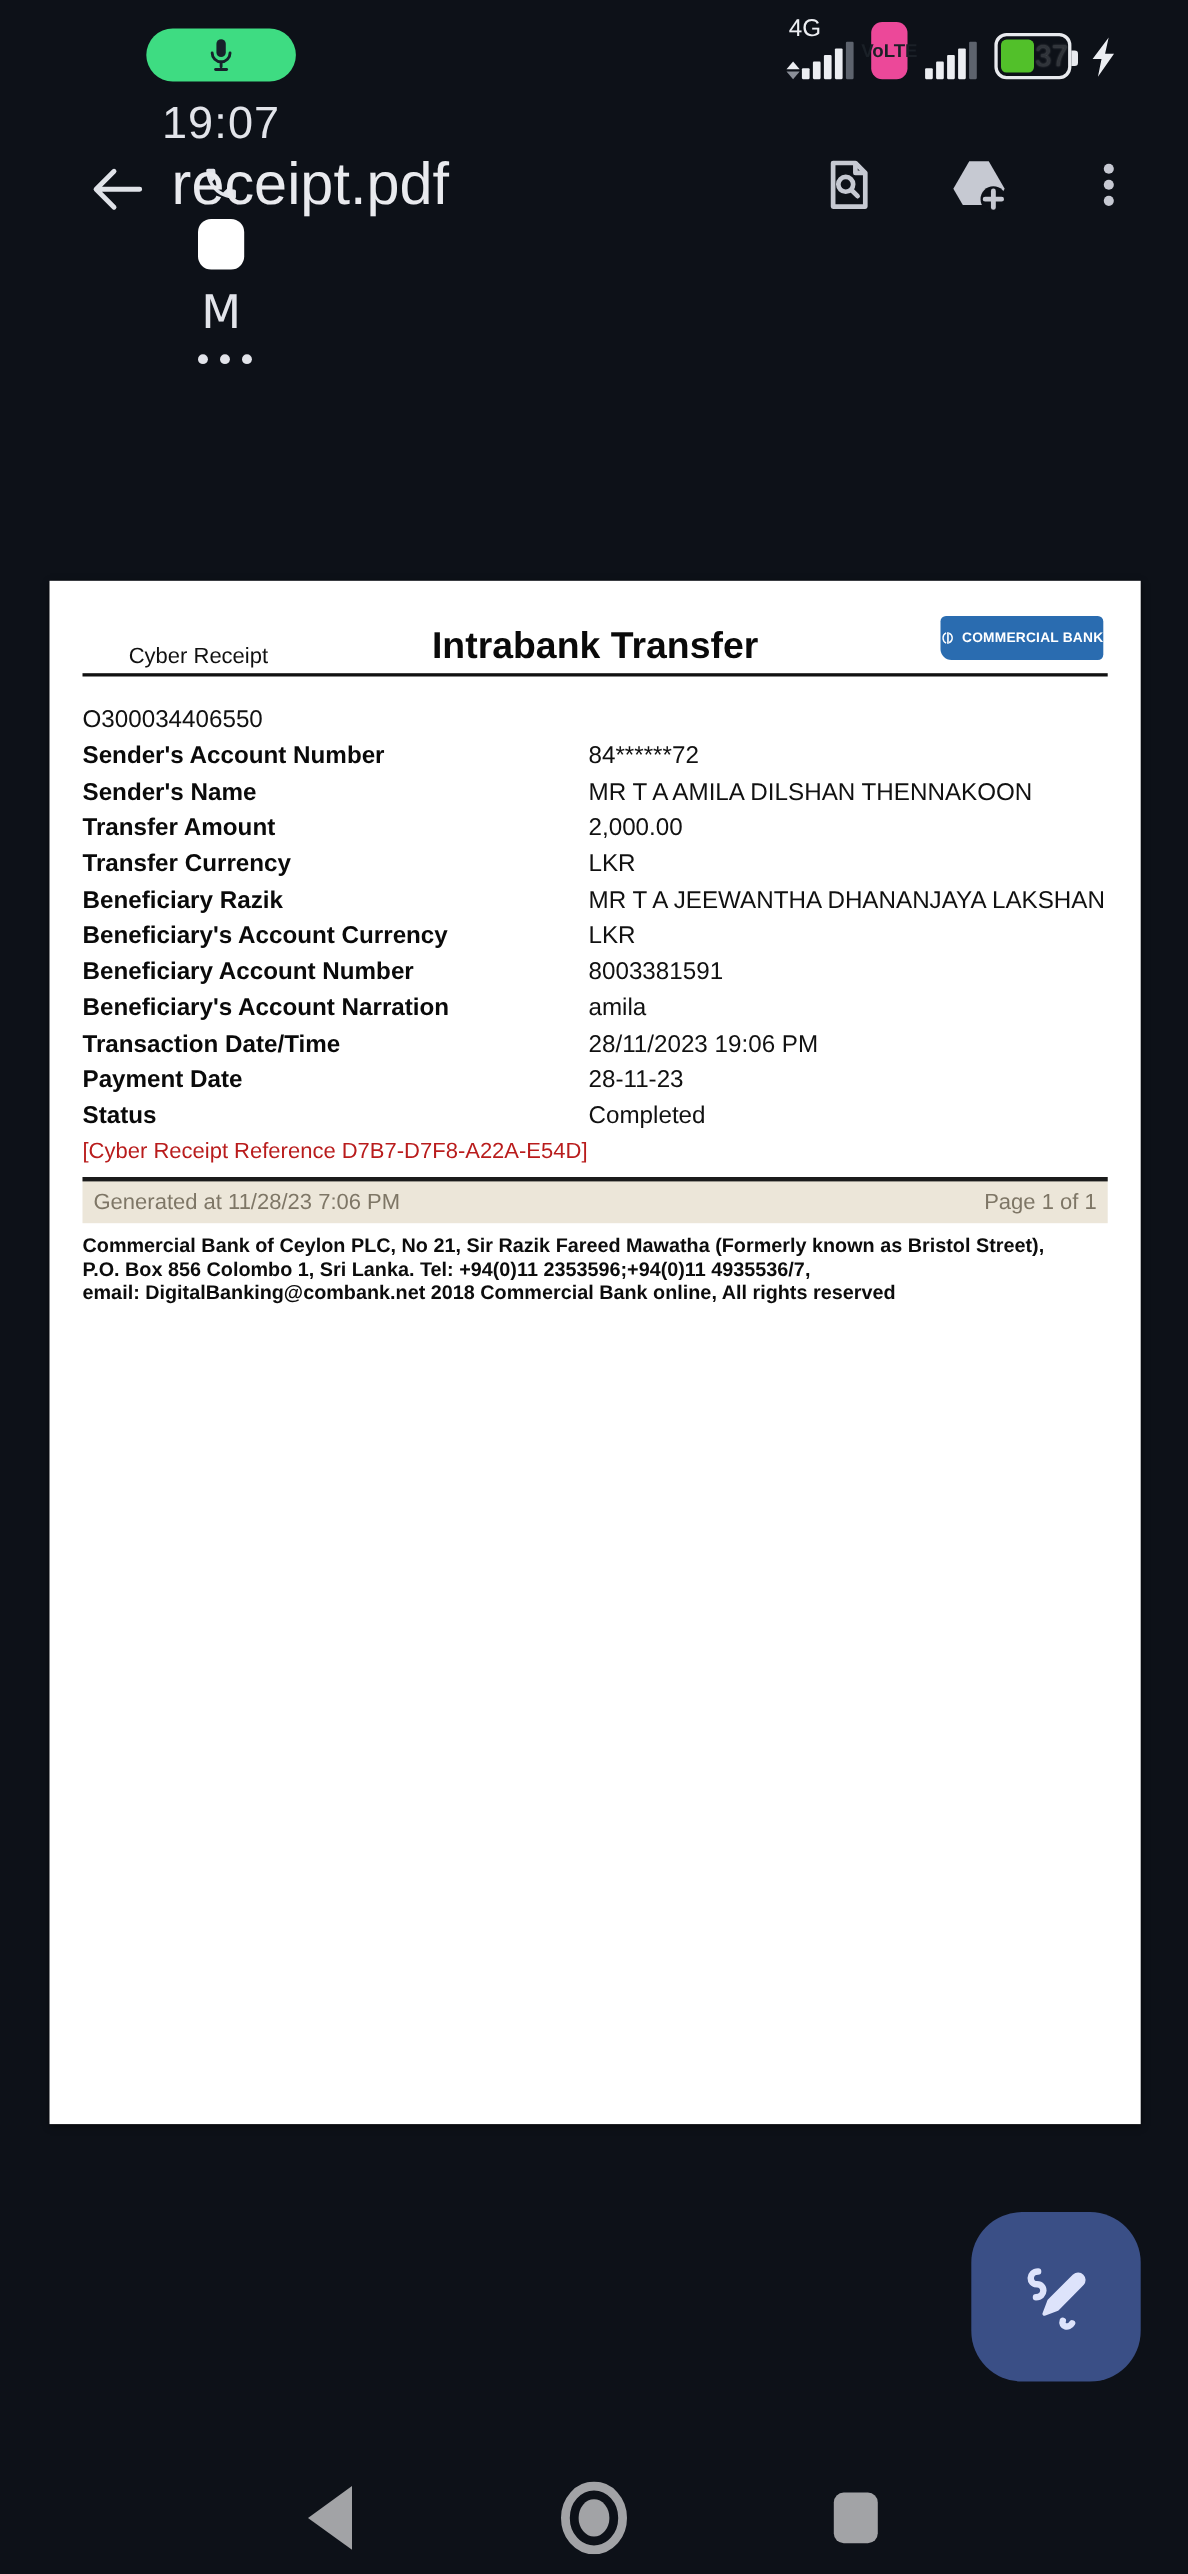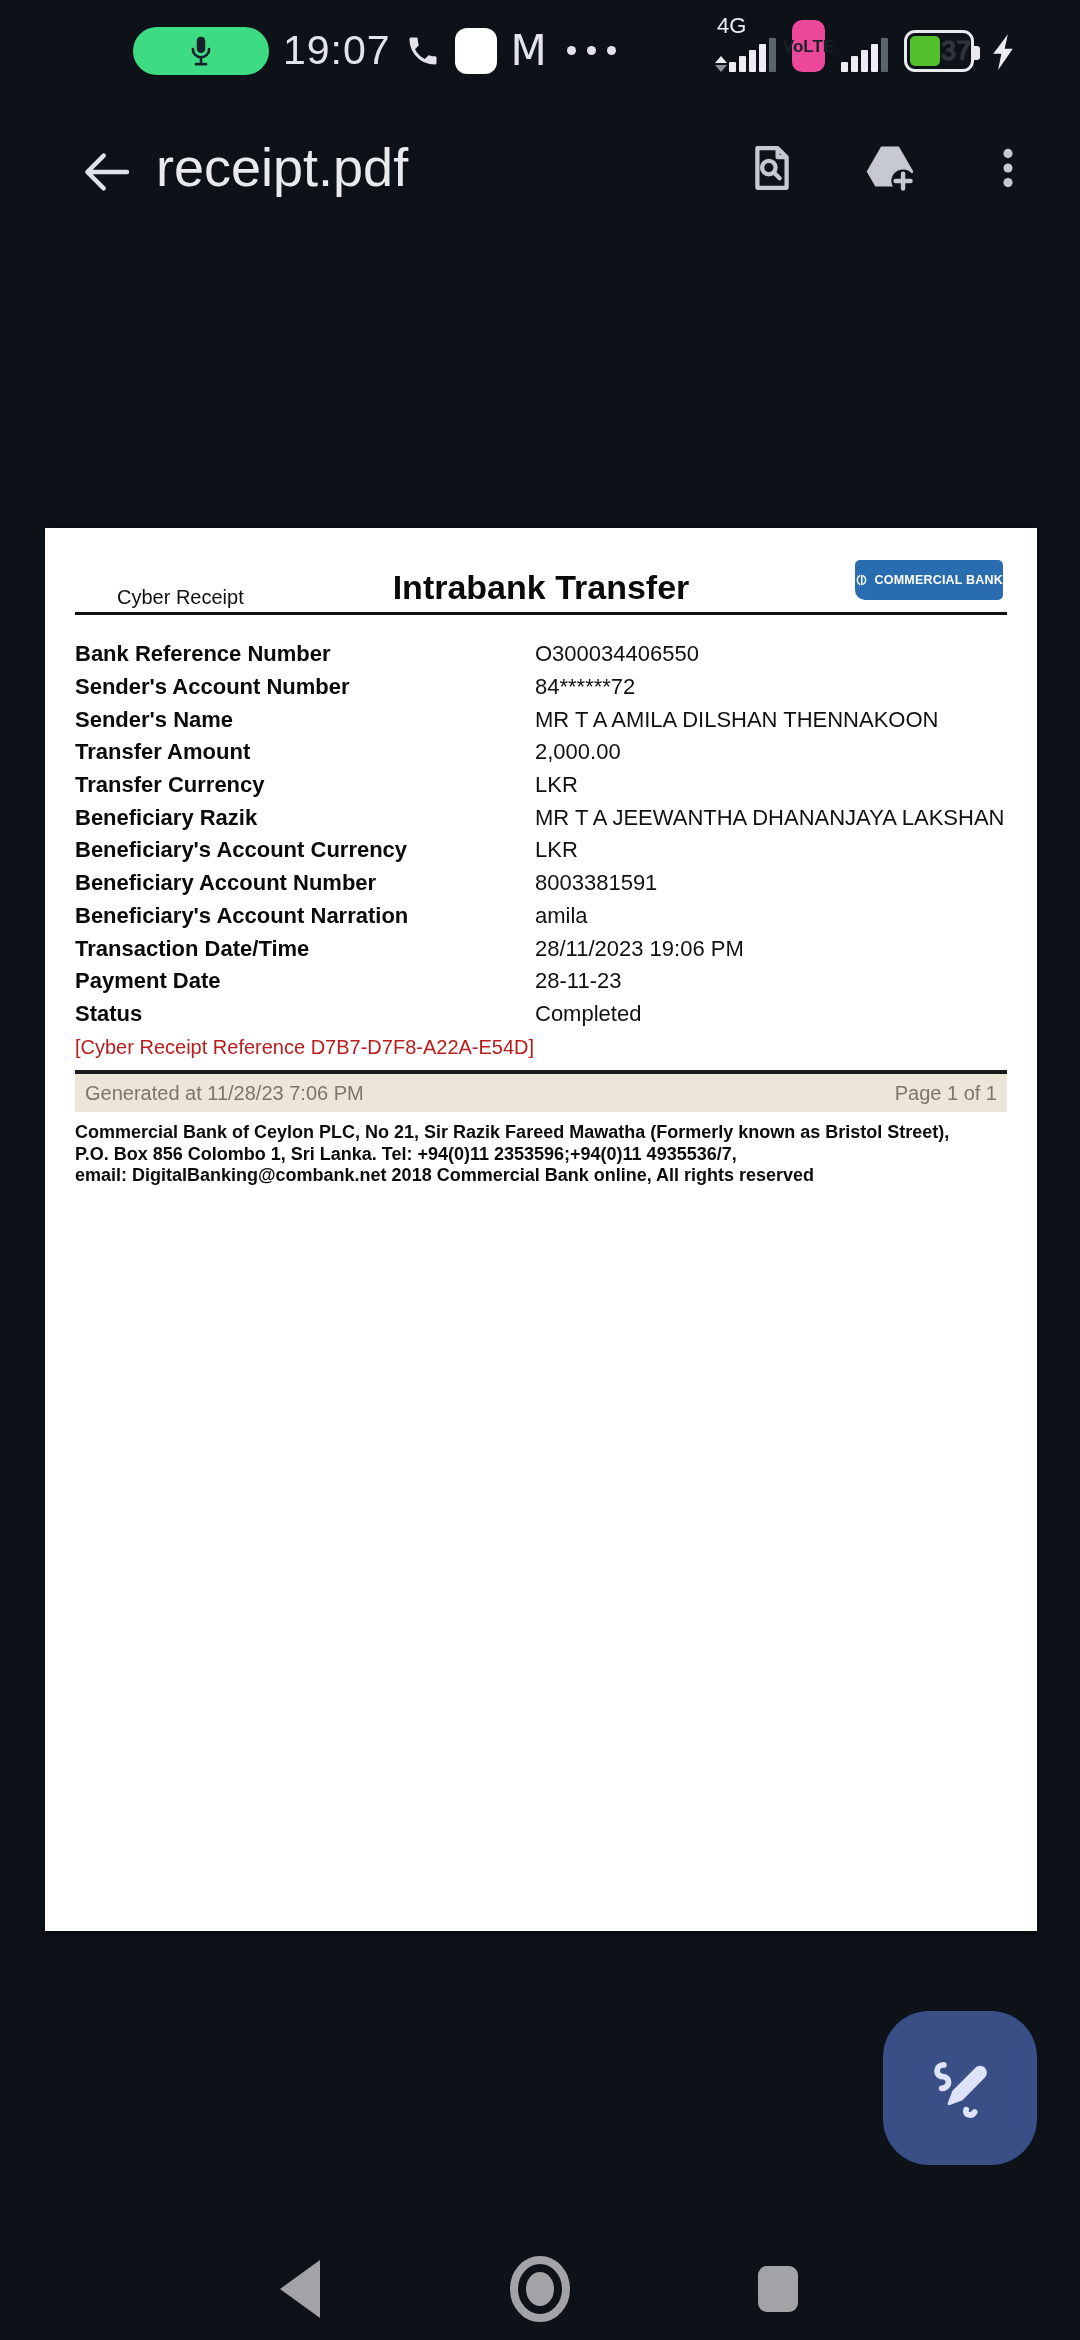--- a/index.html
+++ b/index.html
@@ -7,21 +7,21 @@
     --page:#ffffff; --logo-blue:#2a6cb0; --bar-bg:#ece6d9; --bar-text:#7e7666;
     --fab-bg:#3a4f86; --fab-icon:#dde3fb; --mic-green:#3edc82; --battery-green:#52c02a;
     --nav-gray:#a2a3a6;
   }
   *{margin:0;padding:0;box-sizing:border-box;}
   html,body{width:1080px;height:2340px;}
   body{background:var(--background);font-family:"Liberation Sans",sans-serif;position:relative;overflow:hidden;}
 
   
   .statusbar{position:absolute;top:0;left:0;width:1080px;height:92px;}
-  .sb-left{position:absolute;left:133px;top:26px;display:flex;align-items:center;gap:14px;}
+  .sb-left{position:absolute;left:133px;top:26px;display:flex;align-items:center;gap:14px;flex-direction:column;}
   .mic-pill{width:136px;height:48px;border-radius:24px;background:var(--mic-green);display:flex;align-items:center;justify-content:center;}
   .sb-time{font-size:41px;color:var(--fg-light);letter-spacing:1px;}
   .sb-sq{width:42px;height:46px;border-radius:12px;background:#fff;}
   .sb-m{font-size:42px;color:var(--fg-light);font-weight:500;font-family:"DejaVu Sans",sans-serif;}
   .sb-dots{display:flex;gap:11px;margin-left:6px;}
   .sb-dots i{width:9px;height:9px;border-radius:50%;background:var(--fg-light);}
   .sb-right{position:absolute;right:64px;top:24px;display:flex;align-items:flex-end;gap:16px;height:48px;}
   .sig{display:flex;align-items:flex-end;gap:3px;height:36px;}
   .sig i{width:7px;border-radius:1px;background:#eceef2;display:block;}
   .sig i.dim{background:#5d636d;}
@@ -182,21 +182,20 @@
         <path d="M11.6 3.6 A7 7 0 0 1 11.6 16.4" fill="none" stroke="#fff" stroke-width="1.9"></path>
         <rect x="8.9" y="2.2" width="2.2" height="15.6" fill="#fff"></rect>
       </svg>
       <span class="logo-text">COMMERCIAL BANK</span>
     </div>
     <div class="head-rule"></div>
 
     <div class="fields">
 
         <div class="field-row">
-          <div class="f-label">Bank Reference Number</div>
           <div class="f-value">O300034406550</div>
         </div>
 
         <div class="field-row">
           <div class="f-label">Sender's Account Number</div>
           <div class="f-value">84******72</div>
         </div>
 
         <div class="field-row">
           <div class="f-label">Sender's Name</div>

